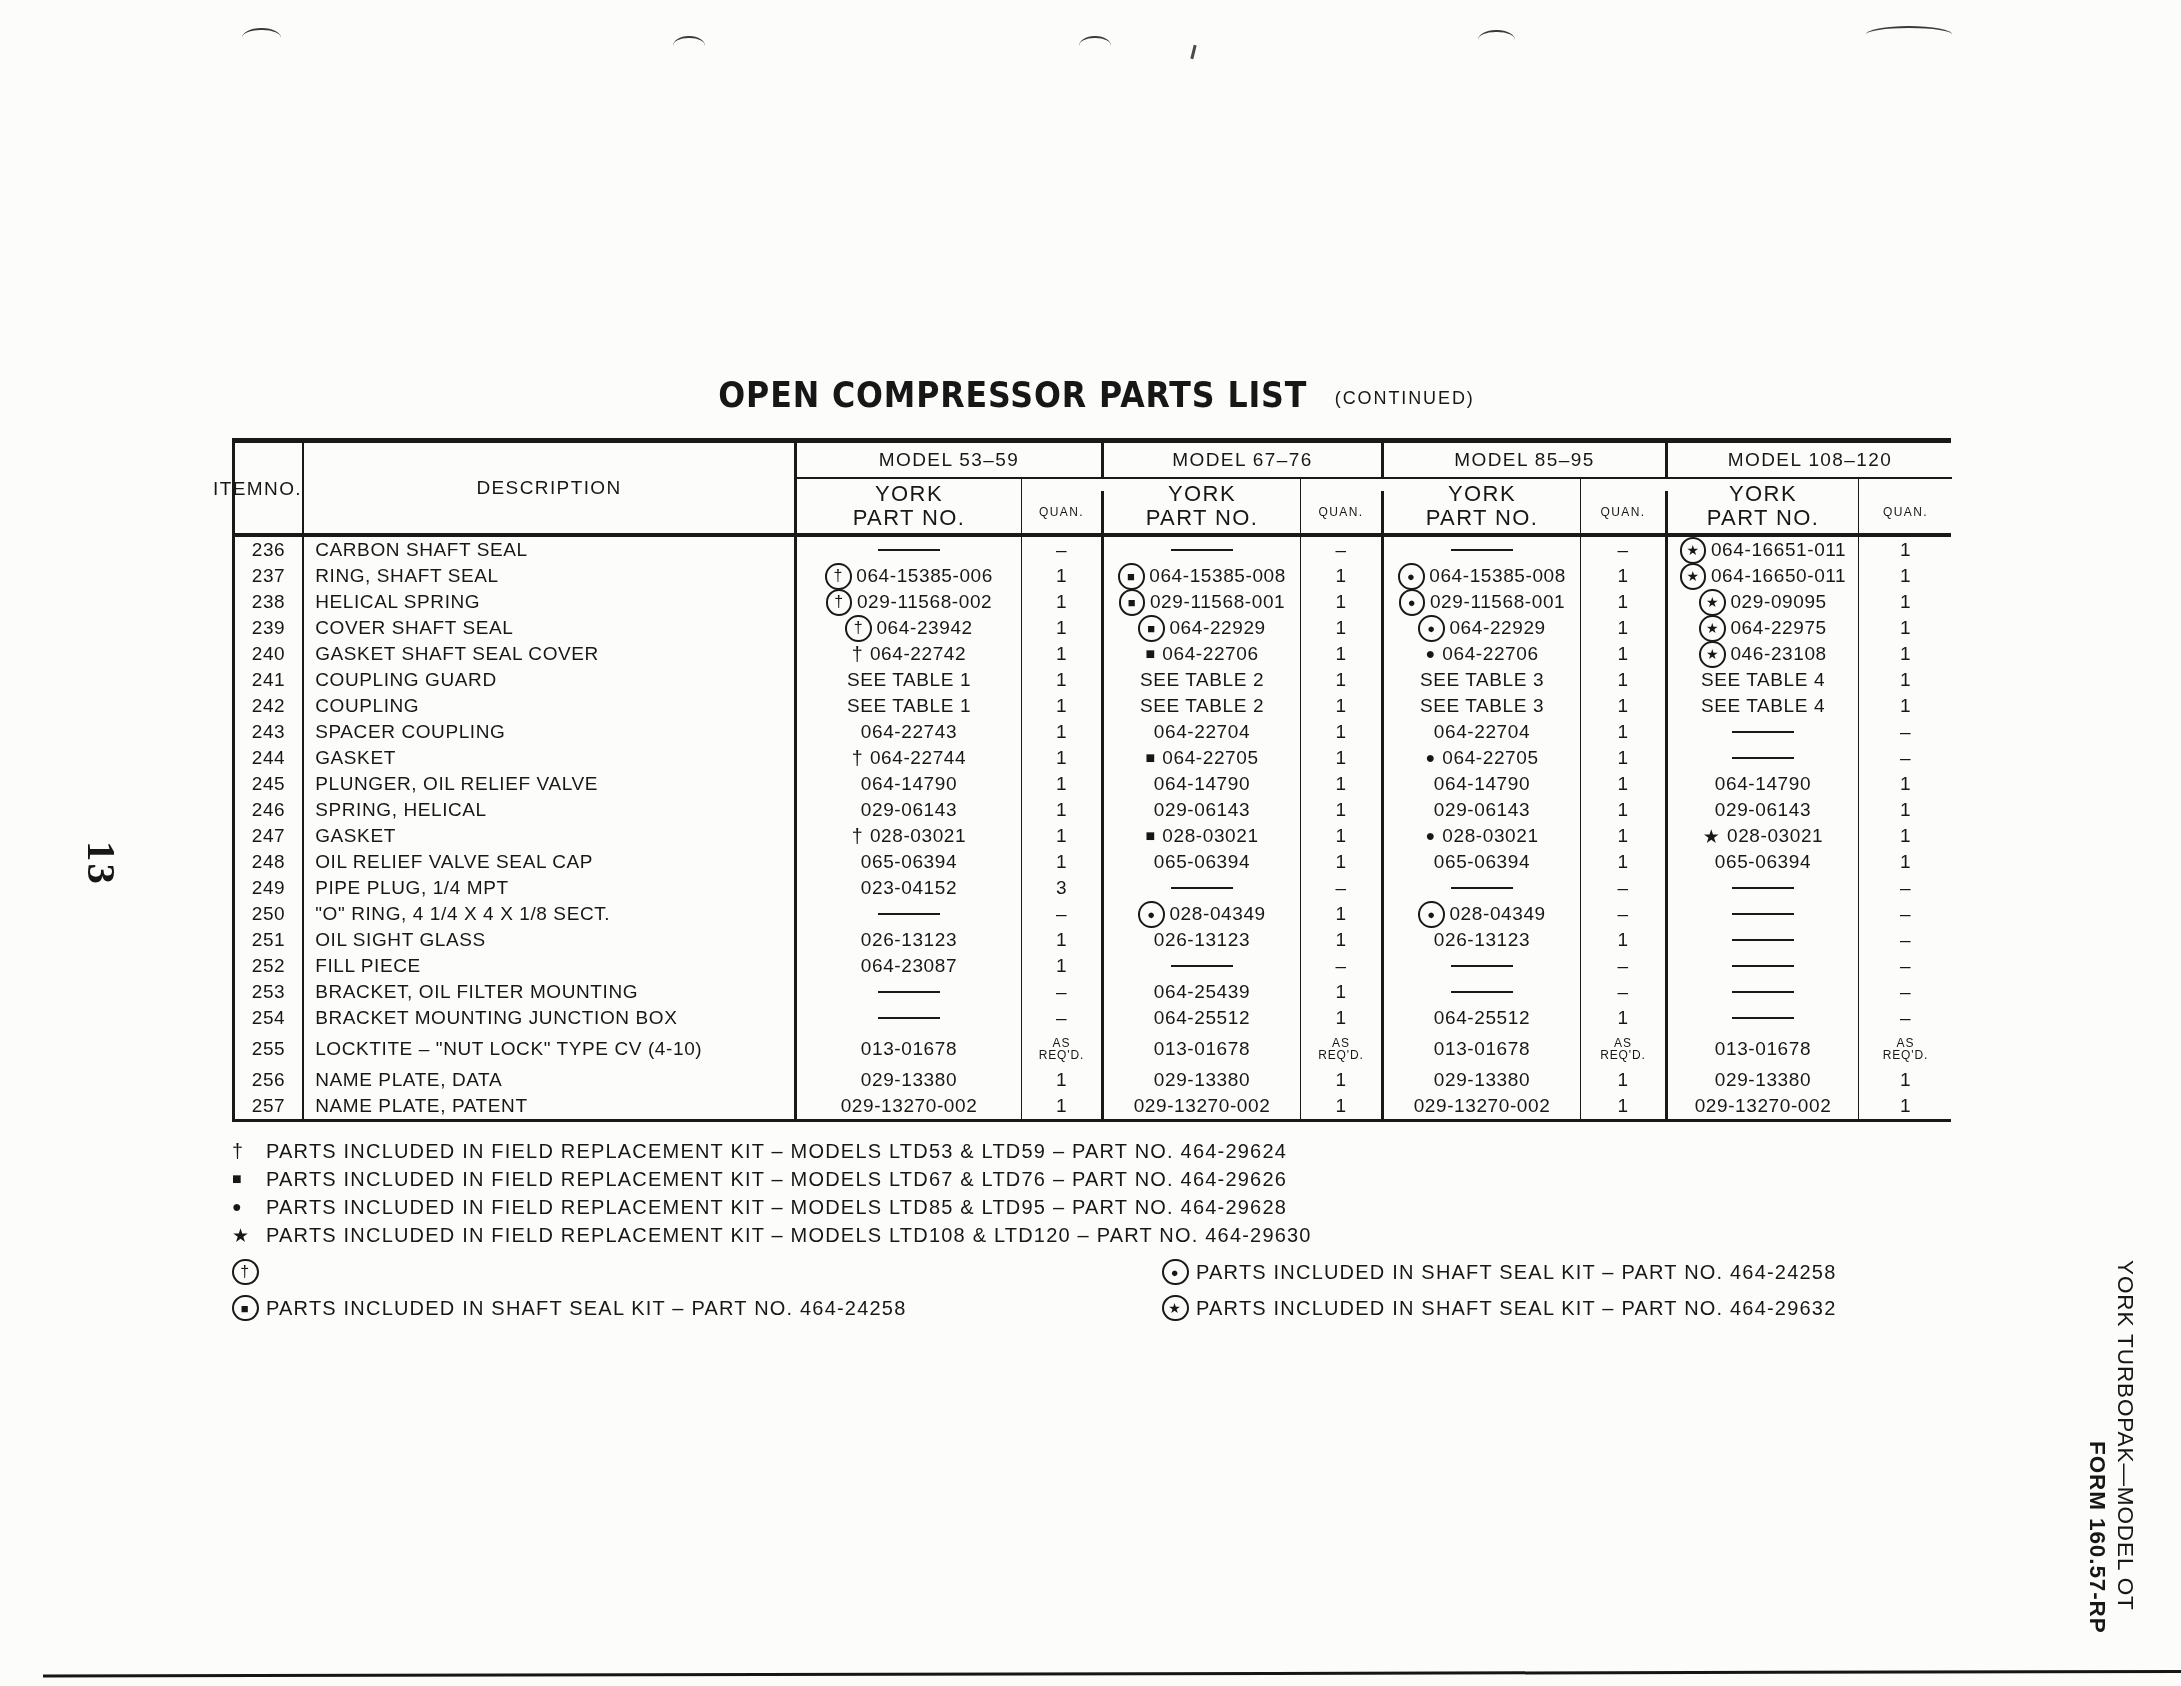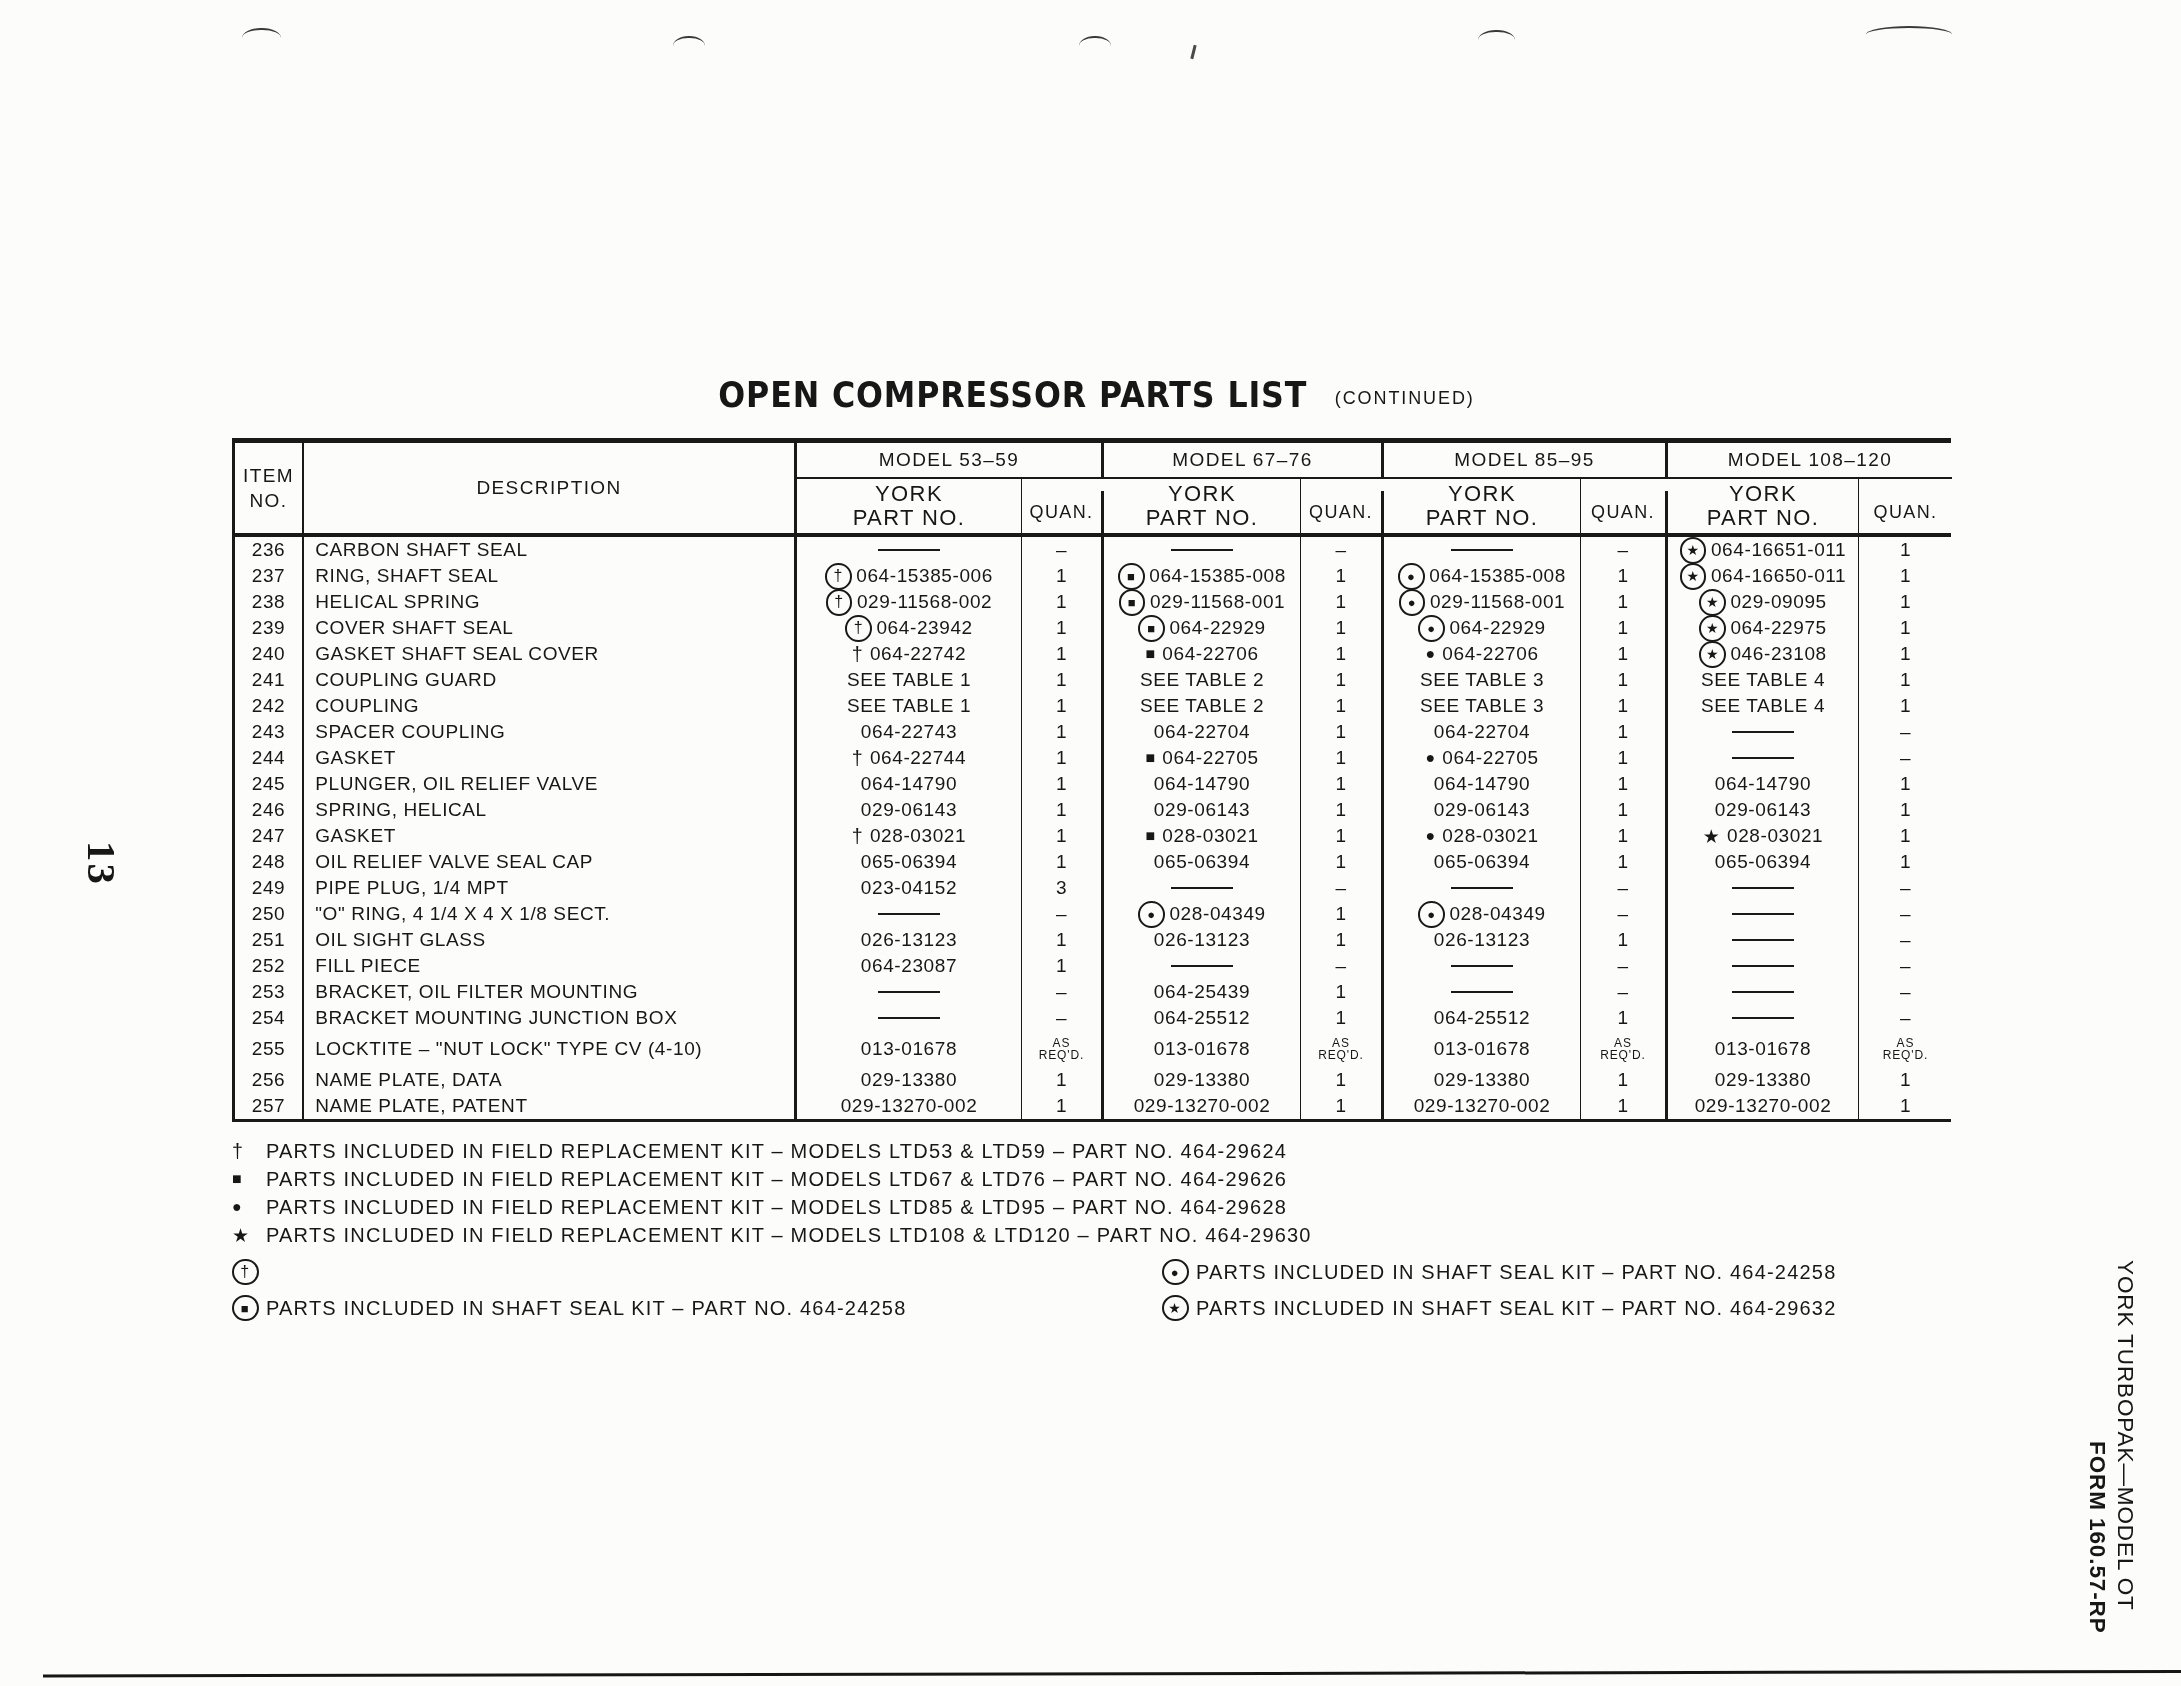--- a/index.html
+++ b/index.html
@@ -12,30 +12,30 @@
   .title-row{position:absolute;top:375px;left:0;width:2181px;text-align:center;white-space:nowrap;}
   .title{font-family:"DejaVu Sans",sans-serif;font-weight:bold;font-size:33px;letter-spacing:0.9px;display:inline-block;transform:scale(0.96,1.08);}
   .subtitle{font-size:18px;letter-spacing:1.9px;margin-left:15px;vertical-align:1.9px;}
   
   .ptable{position:absolute;left:232px;top:438px;width:1716px;
           border-top:5.6px solid #191919;border-left:3.7px solid #191919;border-bottom:3.7px solid #191919;}
   .gridc{display:grid;grid-template-columns:69px 493px 225px 82px 197px 83px 197px 87px 191px 93px;}
   .thead{grid-template-rows:36px 54px;border-bottom:4.7px solid #191919;}
   .hc{display:flex;align-items:center;justify-content:center;text-align:center;
       font-size:19px;letter-spacing:1.4px;}
-  .hc.item{grid-column:1;grid-row:1/3;flex-direction:column;border-right:2.8px solid #191919;line-height:25px;}
+  .hc.item{grid-column:1;grid-row:1/3;flex-direction:row;border-right:2.8px solid #191919;line-height:25px;justify-content:flex-end;}
   .hc.desc{grid-column:2;grid-row:1/3;border-right:3.7px solid #191919;text-align:center;}
   .hc.model{grid-row:1;border-bottom:2.8px solid #191919;}
   .hc.m0{grid-column:3/5;border-right:3.7px solid #191919;}
   .hc.m1{grid-column:5/7;border-right:3.7px solid #191919;}
   .hc.m2{grid-column:7/9;border-right:3.7px solid #191919;}
   .hc.m3{grid-column:9/11;}
   .hc.york{grid-row:2;flex-direction:column;font-size:22px;line-height:24px;border-right:1.9px solid #191919;}
   .hc.y0{grid-column:3;} .hc.y1{grid-column:5;} .hc.y2{grid-column:7;} .hc.y3{grid-column:9;}
-  .hc.quan{grid-row:2;font-size:18px;margin-top:12px;}
+  .hc.quan{grid-row:2;font-size:12px;margin-top:12px;}
   .hc.q0{grid-column:4;border-right:3.7px solid #191919;}
   .hc.q1{grid-column:6;border-right:3.7px solid #191919;}
   .hc.q2{grid-column:8;border-right:3.7px solid #191919;}
   .hc.q3{grid-column:10;}
   
   .t-row{height:26px;}
   .t-row.tall{height:36px;}
   .t-cell{display:flex;align-items:center;font-size:19px;letter-spacing:0.6px;white-space:nowrap;}
   .c-item{justify-content:center;border-right:2.8px solid #191919;}
   .c-desc{justify-content:flex-start;padding-left:11.2px;border-right:3.7px solid #191919;}

